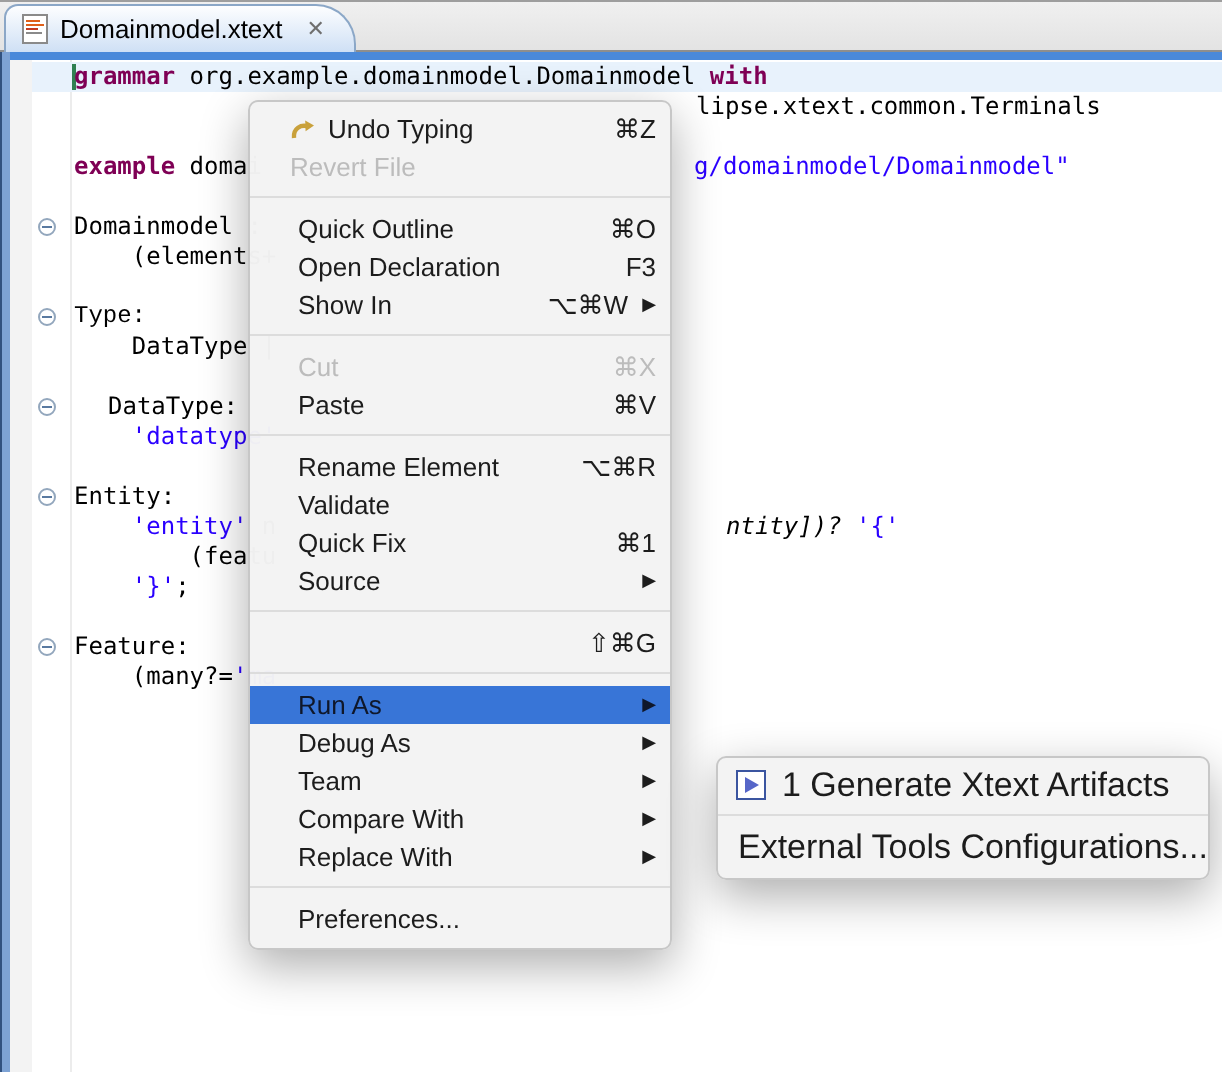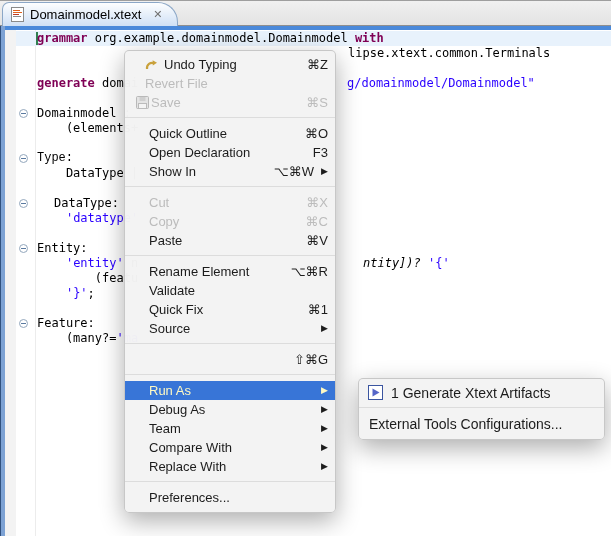--- a/index.html
+++ b/index.html
@@ -46,30 +46,30 @@
     border:1px solid rgba(0,0,0,.18);border-radius:5px;
     box-shadow:0 8px 24px rgba(0,0,0,.32);padding:4px 0 5px;z-index:10}
   #menu{left:124px;top:50px;width:212px}
   #submenu{left:358px;top:378px;width:247px;z-index:11;padding:4px 0 6px}
   .mi{height:19px;display:flex;align-items:center;position:relative;
     padding:0 7px 0 24px;font-size:13px;color:#1c1c1c;white-space:nowrap}
   .mi.flush{padding-left:20px}
   .mi.ind-undo{padding-left:39px}
   .mi.ind-save{padding-left:26px}
   .mi.disabled{color:#bcbcbc}
-  .mi.hl{background:var(--hl);color:#fef9c3}
+  .mi.hl{background:var(--hl);color:#0f172a}
   .mi .rbox{margin-left:auto;display:flex;align-items:center;gap:7px}
   .mi .sc{text-align:right}
   .mi .arr{font-size:9px;line-height:19px}
   .msep{height:1px;background:#dcdcdc;margin:5px 0 6px}
   .ic{position:absolute;top:3px;display:inline-flex}
   .ic-undo{left:19px}
   .ic-save{left:11px}
   .smi{height:19px;display:flex;align-items:center;position:relative;
-    padding:0 10px;font-size:14px;color:#1c1c1c;white-space:nowrap}
+    padding:0 10px;font-size:17px;color:#1c1c1c;white-space:nowrap}
   .smi.with-run{padding-left:32px}
   .ic-run{left:9px;top:2px}
 </style>
 </head>
 <body>
 
 <div class="tabbar">
   <div class="tab">
     <span class="ficon">
       <svg width="13" height="15" viewBox="0 0 13 15">
@@ -87,21 +87,21 @@
 <div class="active-strip"></div>
 <div class="part-border"></div>
 <div class="annotation-ruler"></div>
 <div class="fold-ruler"></div>
 
 <div id="editor">
   <div class="current-line"></div>
   <div class="caret"></div>
 <div class="codeline" style="top: 1px; left: 37px;"><span class="kw">grammar </span><span class="p">org.example.domainmodel.Domainmodel </span><span class="kw">with</span></div>
     <div class="codeline" style="top: 16px; left: 348px;"><span class="p">lipse.xtext.common.Terminals</span></div>
-    <div class="codeline" style="top: 46px; left: 37px;"><span class="kw">generate</span><span class="p"> domai</span></div>
+    <div class="codeline" style="top: 46px; left: 37px;"><span class="kw">example</span><span class="p"> domai</span></div>
     <div class="codeline" style="top: 46px; left: 347px;"><span class="str">g/domainmodel/Domainmodel"</span></div>
     <div class="codeline" style="top: 76px; left: 37px;"><span class="p">Domainmodel :</span></div>
     <div class="fold" style="top: 79px;"></div>
     <div class="codeline" style="top: 91px; left: 37px;"><span class="p">    (elements+</span></div>
     <div class="codeline" style="top: 121px; left: 37px; font-family: Liberation Mono, monospace;"><span class="p">Type:</span></div>
     <div class="fold" style="top: 124px;"></div>
     <div class="codeline" style="top: 136px; left: 37px;"><span class="p">    DataType |</span></div>
     <div class="codeline" style="top: 166px; left: 37px; margin-left: 17px;"><span class="p">DataType:</span></div>
     <div class="fold" style="top: 169px;"></div>
     <div class="codeline" style="top: 181px; left: 37px;"><span class="p">    </span><span class="str">'datatype'</span></div>
@@ -125,33 +125,20 @@
         </svg>
       </span>
       <span class="lbl">Undo Typing</span>
       <span class="rbox">
         <span class="sc">⌘Z</span>
       </span>
     </div>
     <div class="mi disabled flush">
       <span class="lbl">Revert File</span>
     </div>
-    <div class="mi disabled ind-save">
-      <span class="ic ic-save">
-        <svg width="13" height="13" viewBox="0 0 13 13">
-          <rect x="0.5" y="0.5" width="12" height="12" rx="1" fill="#e4e4e4" stroke="#b9b9b9"></rect>
-          <rect x="3.5" y="1" width="6" height="4" fill="#cfcfcf"></rect>
-          <rect x="2.5" y="7.5" width="8" height="5" fill="#f4f4f4" stroke="#bbbbbb"></rect>
-        </svg>
-      </span>
-      <span class="lbl">Save</span>
-      <span class="rbox">
-        <span class="sc">⌘S</span>
-      </span>
-    </div>
     <div class="msep"></div>
     <div class="mi">
       <span class="lbl">Quick Outline</span>
       <span class="rbox">
         <span class="sc">⌘O</span>
       </span>
     </div>
     <div class="mi">
       <span class="lbl">Open Declaration</span>
       <span class="rbox">
@@ -163,26 +150,20 @@
       <span class="rbox">
         <span class="sc">⌥⌘W</span>
         <span class="arr">▶</span>
       </span>
     </div>
     <div class="msep"></div>
     <div class="mi disabled">
       <span class="lbl">Cut</span>
       <span class="rbox">
         <span class="sc">⌘X</span>
-      </span>
-    </div>
-    <div class="mi disabled">
-      <span class="lbl">Copy</span>
-      <span class="rbox">
-        <span class="sc">⌘C</span>
       </span>
     </div>
     <div class="mi">
       <span class="lbl">Paste</span>
       <span class="rbox">
         <span class="sc">⌘V</span>
       </span>
     </div>
     <div class="msep"></div>
     <div class="mi">

